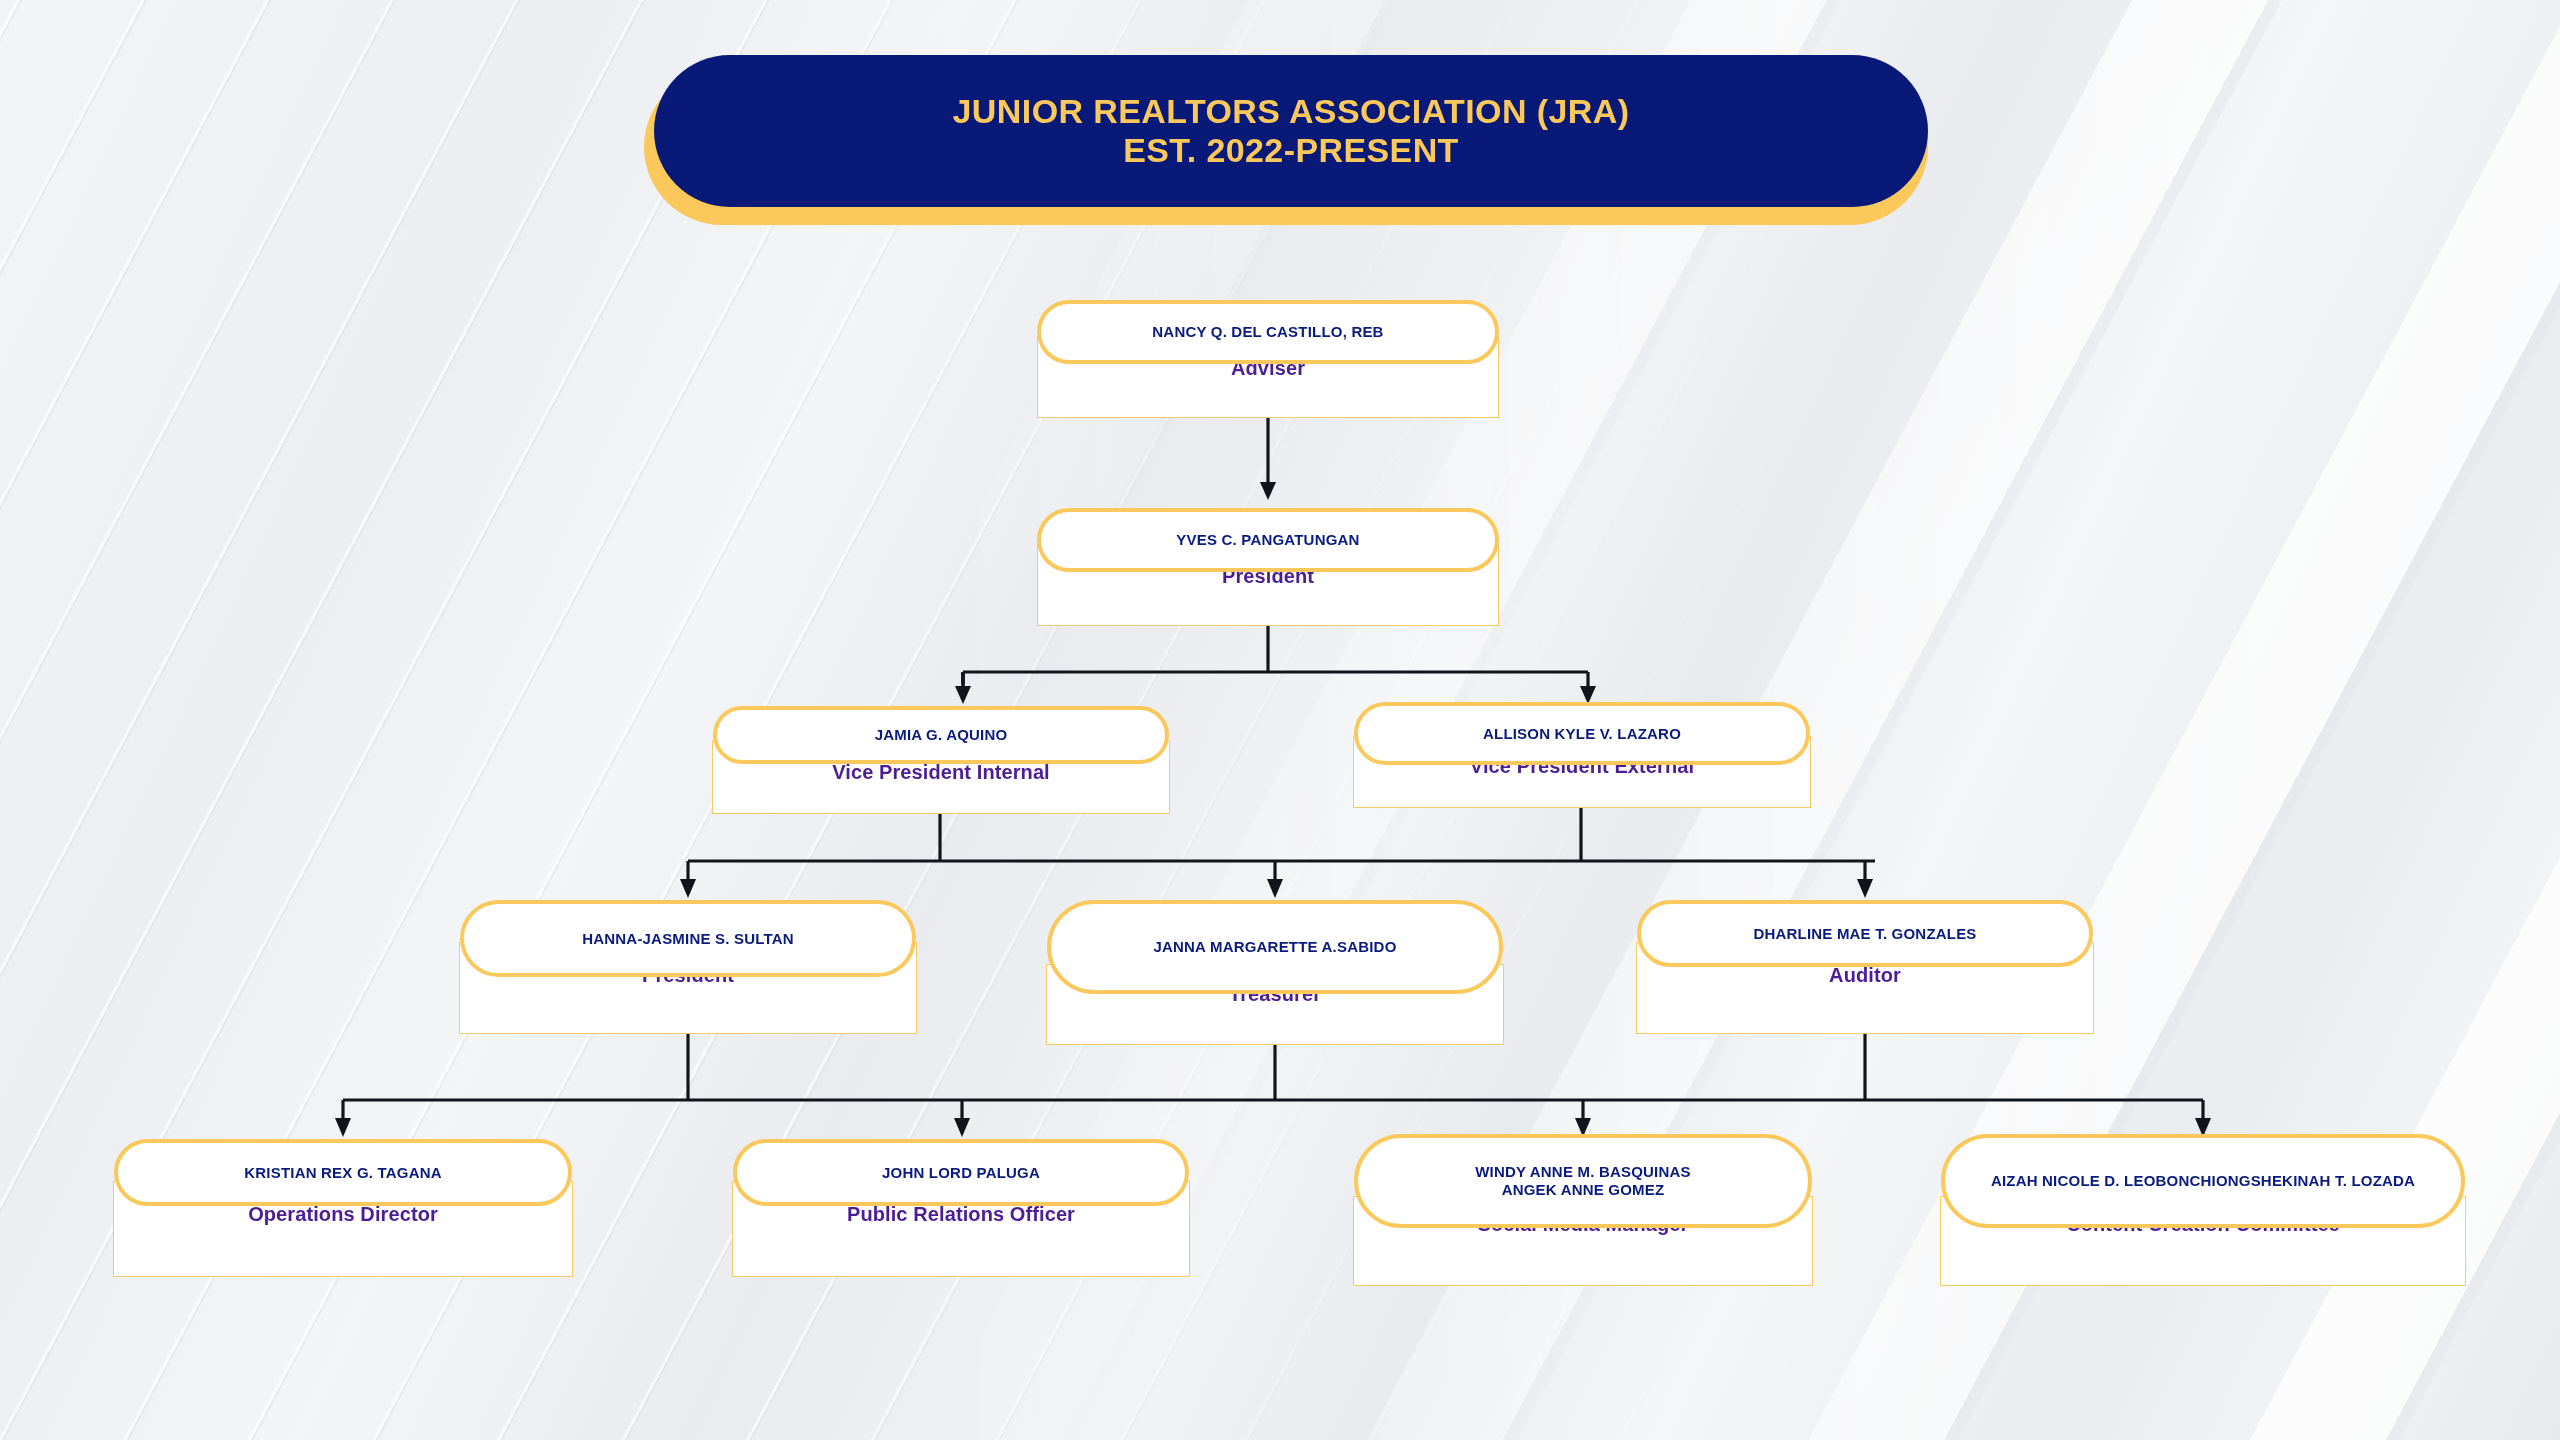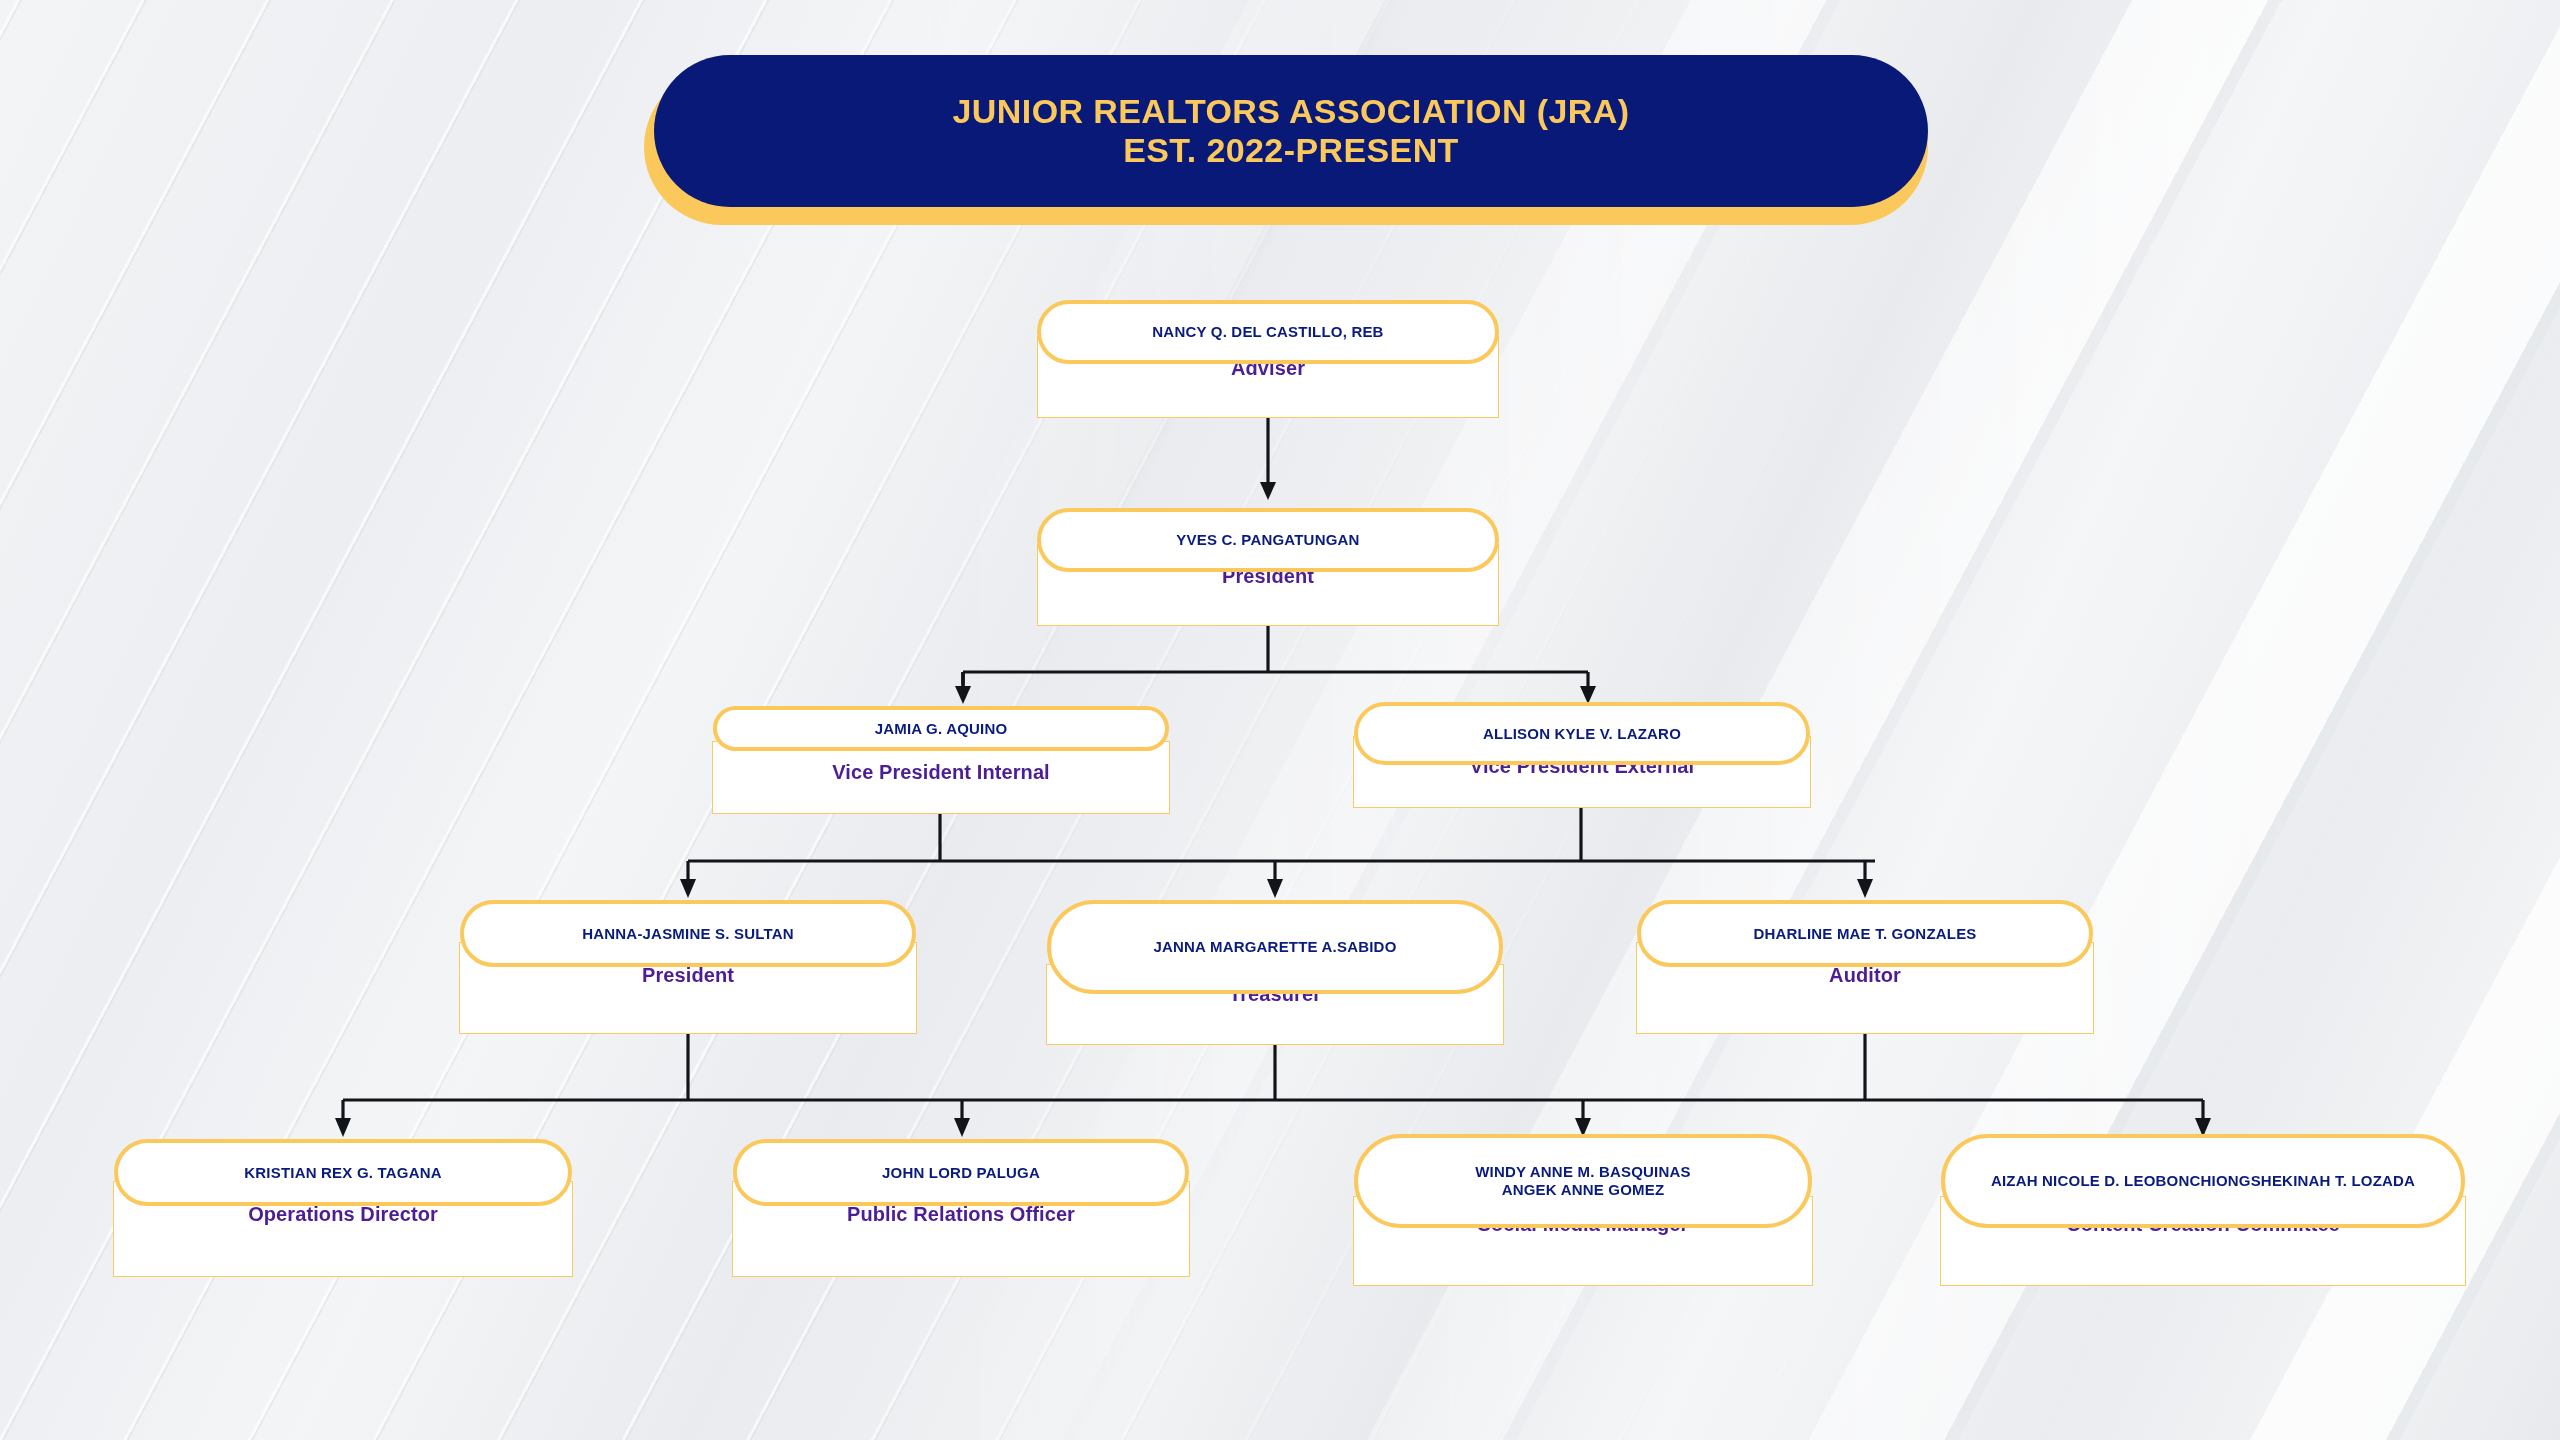--- a/index.html
+++ b/index.html
@@ -218,33 +218,33 @@
 
   <div class="node" style="left:1037px; top:508px; width:462px; height:118px;">
     <div class="node-box" style="top:36px; height:82px;"></div>
     <div class="node-role" style="top:57px;">President</div>
     <div class="node-pill" style="left:0px; top:0px; width:462px; height:64px;">YVES C. PANGATUNGAN</div>
   </div>
 
   <div class="node" style="left:712px; top:706px; width:458px; height:108px;">
     <div class="node-box" style="top:35px; height:73px;"></div>
     <div class="node-role" style="top:55px;">Vice President Internal</div>
-    <div class="node-pill" style="left:1px; top:0px; width:456px; height:45px;">JAMIA G. AQUINO</div>
+    <div class="node-pill" style="left:1px; top:0px; width:456px; height:58px;">JAMIA G. AQUINO</div>
   </div>
 
   <div class="node" style="left:1353px; top:702px; width:458px; height:106px;">
     <div class="node-box" style="top:34px; height:72px;"></div>
     <div class="node-role" style="top:53px;">Vice President External</div>
     <div class="node-pill" style="left:1px; top:0px; width:456px; height:63px;">ALLISON KYLE V. LAZARO</div>
   </div>
 
   <div class="node" style="left:459px; top:900px; width:458px; height:134px;">
     <div class="node-box" style="top:42px; height:92px;"></div>
     <div class="node-role" style="top:64px;">President</div>
-    <div class="node-pill" style="left:1px; top:0px; width:456px; height:67px;">HANNA-JASMINE S. SULTAN</div>
+    <div class="node-pill" style="left:1px; top:0px; width:456px; height:77px;">HANNA-JASMINE S. SULTAN</div>
   </div>
 
   <div class="node" style="left:1046px; top:900px; width:458px; height:145px;">
     <div class="node-box" style="top:64px; height:81px;"></div>
     <div class="node-role" style="top:83px;">Treasurer</div>
     <div class="node-pill two-line" style="left:1px; top:0px; width:456px; height:94px; flex-direction:row;">
       <span>JANNA MARGARETTE A.</span>
       <span>SABIDO</span>
     </div>
   </div>

